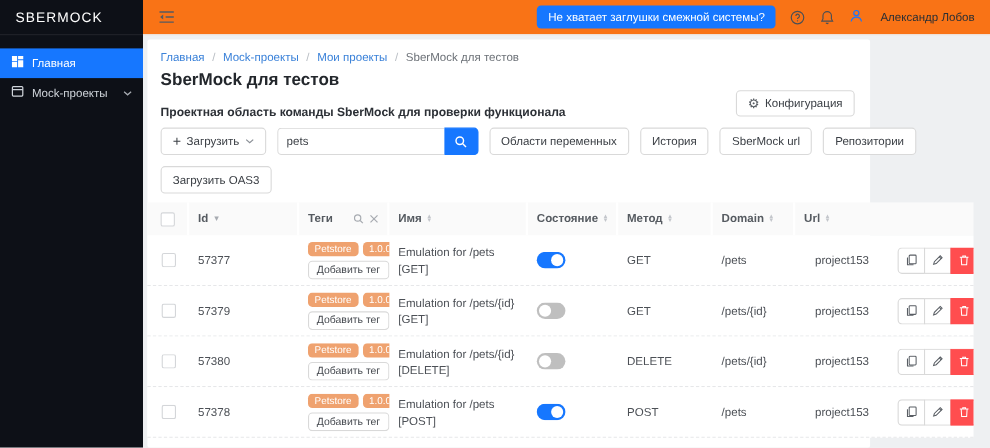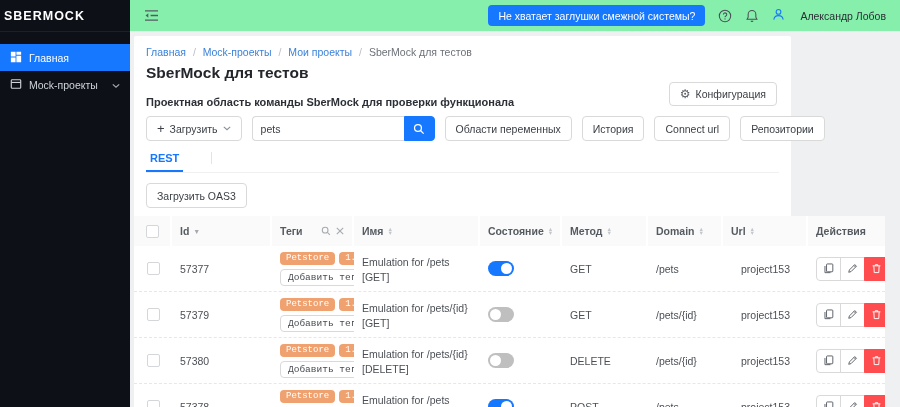--- a/index.html
+++ b/index.html
@@ -2,32 +2,32 @@
 <html><head>
 <meta charset="utf-8">
 <style>
   * { margin:0; padding:0; box-sizing:border-box; }
   html,body { width:900px; height:407px; overflow:hidden; background:#eef0f2;
               font-family:"Liberation Sans", sans-serif; }
   .app { width:900px; height:407px; display:flex; position:relative; overflow:hidden; }
 
   
   .sidebar { width:130px; min-width:130px; background:#0d1017; color:#d9dde2; display:flex; flex-direction:column; }
-  .logo { height:32px; display:flex; align-items:center; padding:0 4px; color:#fff; font-weight:700;
+  .logo { height:32px; display:flex; align-items:center; padding:0 14px; color:#fff; font-weight:400;
           font-size:12.5px; letter-spacing:1px; border-bottom:1px solid rgba(255,255,255,.07); }
   .menu { margin-top:12px; display:flex; flex-direction:column; }
   .menu-item { height:27px; display:flex; align-items:center; gap:7px; padding:0 10px; font-size:10.5px;
                color:#cfd4da; cursor:pointer; }
   .menu-item.active { background:#1677ff; color:#fff; }
   .menu-item svg { flex:0 0 auto; }
   .menu-item .chev { margin-left:auto; opacity:.8; }
 
   
   .main { flex:1; display:flex; flex-direction:column; min-width:0; }
-  .topbar { height:32px; background:#86efac; display:flex; align-items:center; padding:0 14px;
+  .topbar { height:32px; background:#f97316; display:flex; align-items:center; padding:0 14px;
             border-bottom:1px solid #ededed; }
   .fold { color:#565b61; display:flex; align-items:center; cursor:pointer; }
   .topbar-right { margin-left:auto; display:flex; align-items:center; gap:13px; }
   .cta-btn { background:#1677ff; color:#fff; border:none; border-radius:4px; font-size:10.5px;
              height:21px; padding:0 10px; cursor:pointer; font-family:inherit; }
   .tb-icon { color:#4a4f55; display:flex; align-items:center; cursor:pointer; }
   .user { display:flex; align-items:center; gap:15px; font-size:10.5px; color:#2b2f34; cursor:pointer; }
 
   
   .content { flex:1; background:#eef0f2; padding:4px 15px 0 4px; min-height:0; }
@@ -68,21 +68,21 @@
   .th:last-child { border-right:none; }
   .sorter { display:flex; flex-direction:column; line-height:4px; font-size:5.5px; color:#c3c6cb; }
   .caret-single { font-size:7px; color:#a7abb1; }
   .th-icons { margin-left:auto; display:flex; align-items:center; gap:5px; color:#a7abb1; }
   .c0{width:38px; justify-content:center; padding:0;} .c1{width:100px;} .c2{width:82px;} .c3{width:126px;}
   .c4{width:82px;} .c5{width:86px;} .c6{width:85px;} .c7{width:75px;} .c8{width:77px;}
   .row { display:flex; align-items:center; min-height:46px; border-bottom:1px dashed #e6e7e9; background:#fff; }
   .td { padding:0 8px; color:#4c5056; display:flex; align-items:center; overflow:hidden; }
   .td.c0 { justify-content:center; padding:0; }
   .name-cell { line-height:1.35; display:block; padding-top:2px; }
-  .tags-cell { flex-direction:column; align-items:flex-start; gap:4px;font-family:Liberation Mono, monospace; }
+  .tags-cell { flex-direction:column; align-items:flex-start; gap:4px; }
   .tag-line { display:flex; gap:4px; }
   .badge { background:#efa26f; color:#fff; font-size:9px; border-radius:4px; padding:1.5px 6px; white-space:nowrap; }
   .add-tag { background:#fff; border:1px solid #d9d9d9; border-radius:4px; font-size:9.5px; color:#45494f;
              padding:2px 7px; cursor:pointer; font-family:inherit; white-space:nowrap; }
   .cbx { appearance:none; -webkit-appearance:none; width:13px; height:13px; border:1px solid #d4d6d9;
          border-radius:2px; background:#fff; cursor:pointer; margin:0; }
 
   .switch { width:26px; height:15px; border-radius:8px; background:rgba(0,0,0,.25); position:relative;
             cursor:pointer; transition:background .2s; flex:0 0 auto; }
   .switch .knob { position:absolute; top:2px; left:2px; width:11px; height:11px; border-radius:50%; background:#fff; }
@@ -199,28 +199,24 @@
             <input class="search-input" type="text" value="pets" style="">
             <button class="search-btn">
               <svg width="12" height="12" viewBox="0 0 14 14" fill="none" stroke="#fff" stroke-width="1.5">
                   <circle cx="5.8" cy="5.8" r="4"></circle>
                   <path d="M9 9l3.4 3.4"></path>
                 </svg>
             </button>
           </div>
           <button class="btn">Области переменных</button>
           <button class="btn">История</button>
-          <button class="btn">Connect url</button>
+          <button class="btn">SberMock url</button>
           <button class="btn">Репозитории</button>
         </div>
 
-        <div class="tabbar">
-          <div class="tab">REST</div>
-          <div class="tab-div"></div>
-        </div>
 
         <div class="upload-row">
           <button class="btn">Загрузить OAS3</button>
         </div>
 
         <div class="tbl">
           <div class="thead">
             <div class="th c0">
                 <input type="checkbox" class="cbx" style="">
               </div>
@@ -268,23 +264,20 @@
                   <span>▼</span>
                 </span>
               </div>
             <div class="th c6">
                 <span>Url</span>
                 <span class="sorter">
                   <span>▲</span>
                   <span>▼</span>
                 </span>
               </div>
-            <div class="th c8">
-                <span>Действия</span>
-              </div>
           </div>
 
           <div class="tbody">
             <div class="row">
               <div class="td c0">
                   <input type="checkbox" class="cbx" style="">
                 </div>
               <div class="td c1">
                   <span>57377</span>
                 </div>

